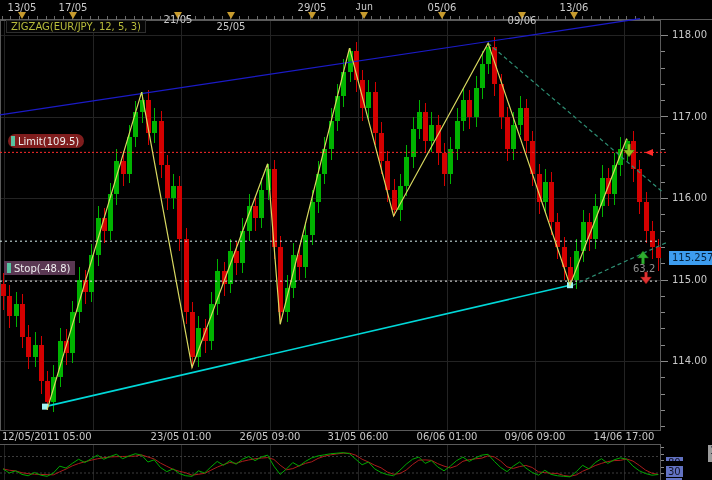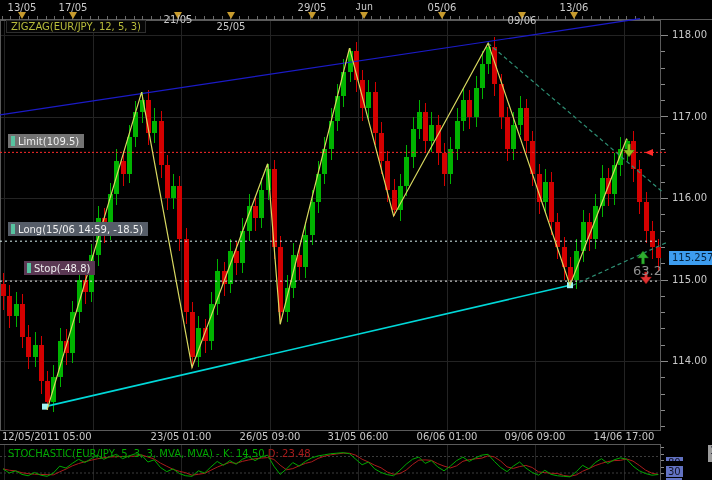--- a/index.html
+++ b/index.html
@@ -11,48 +11,39 @@
   .indic-label{position:absolute;left:6px;top:20px;color:#b9bd3c;font-size:10px;
         padding:0 4px;border:1px solid #2e2e2e;background:#050505;z-index:2;white-space:nowrap;text-align:center;}
   .order-badge{position:absolute;display:flex;align-items:center;gap:3px;height:14px;
         padding:0 5px 0 3px;font-size:10px;color:#efefef;z-index:3;white-space:nowrap;}
   .order-badge .bar{width:4px;height:10px;background:#57c3a0;}
   .price-badge{position:absolute;left:669px;width:43px;height:14px;background:#3d9df0;
         color:#04223f;font-size:10px;line-height:14px;text-align:left;padding-left:3px;z-index:3;}
   .sto-badge{position:absolute;left:666px;font-size:10px;line-height:11px;color:#121224;
         padding:0 2px;z-index:3;overflow:hidden;}
   .axis-hit{position:absolute;z-index:4;background:transparent;}
-  .tiny-marker{position:absolute;color:#8f8f8f;font-size:13px;z-index:3;}
+  .tiny-marker{position:absolute;color:#8f8f8f;font-size:10px;z-index:3;}
 </style>
 </head>
 <body>
 <div id="root">
 
   <div class="indic-label">ZIGZAG(EUR/JPY, 12, 5, 3)</div>
 
-  <div class="order-badge" style="left:8px;top:134px;background:#737373;">
+  <div class="order-badge" style="left:8px;top:134px;background:#7f1d1d;border-radius:7px;">
     <span class="bar"></span>
     <span>Limit(109.5)</span>
   </div>
-  <div class="order-badge" style="left:8px;top:222px;background:#565d68;">
-    <span class="bar"></span>
-    <span>Long(15/06 14:59, -18.5)</span>
-  </div>
-  <div class="order-badge" style="left:24px;top:261px;background:#5a3853;">
+  <div class="order-badge" style="left:4px;top:261px;background:#5a3853;">
     <span class="bar"></span>
     <span>Stop(-48.8)</span>
   </div>
 
   <div class="price-badge" style="top:251px;">115.257</div>
 
-  <div class="txt" style="left:8px;top:448px;font-size:10px;z-index:3;">
-    <span style="color:#00a800;">STOCHASTIC(EUR/JPY, 5, 3, 3, MVA, MVA) -</span>
-    <span style="color:#00a800;">K: 14.50</span>
-    <span style="color:#aa1c1c;">D: 23.48</span>
-  </div>
 
   <div class="sto-badge" style="top:445px;background:#9b9b9b;height:17px;margin-left:42px;">100</div>
   <div class="sto-badge" style="top:457px;background:#6272c2;height:4px;">80</div>
   <div class="sto-badge" style="top:466px;background:#6272c2;height:11px;">30</div>
   <div class="sto-badge" style="top:478px;background:#6272c2;height:2px;width:12px;"></div>
 
   <div class="tiny-marker" style="left:633px;top:263px;">63.2</div>
 
   <div class="axis-hit" style="left:0;top:0;width:660px;height:20px;"></div>
   <div class="axis-hit" style="left:660px;top:20px;width:52px;height:410px;"></div>

